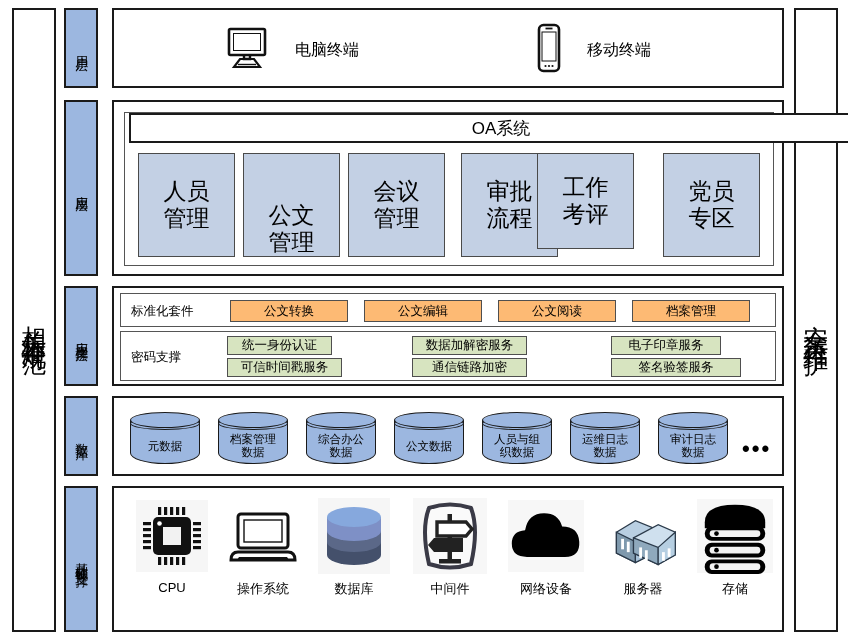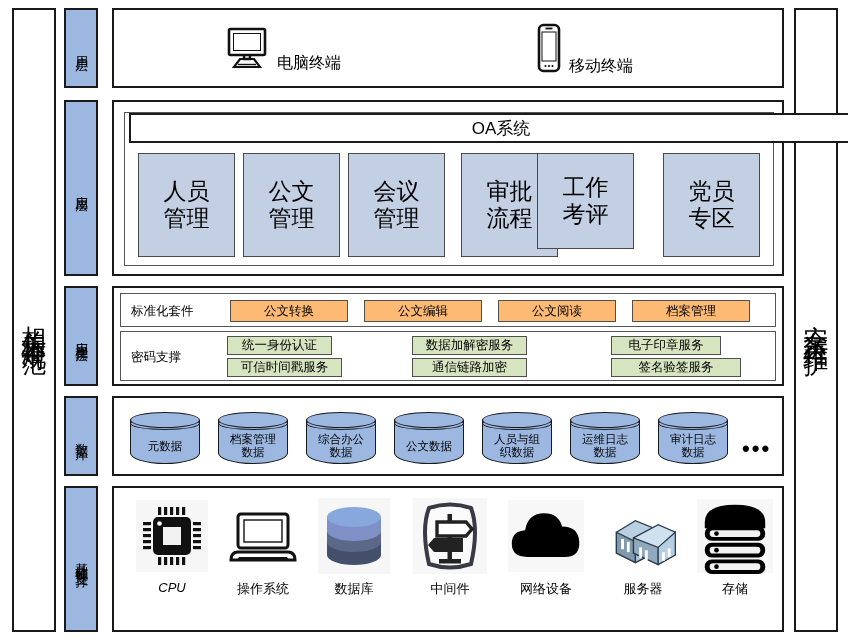--- a/index.html
+++ b/index.html
@@ -15,21 +15,21 @@
         display:flex;align-items:center;justify-content:center;}
   .rail-text{writing-mode:vertical-rl;text-orientation:upright;font-size:25px;letter-spacing:5px;
              line-height:1.05;font-weight:400;}
 
   
   .layer-tag{position:absolute;box-sizing:border-box;border:2px solid #1a1a1a;background:#9cb7e0;
              display:flex;align-items:center;justify-content:center;}
   .layer-tag span{writing-mode:vertical-rl;text-orientation:upright;font-size:13px;letter-spacing:2px;line-height:1.1;}
 
   
-  .term{position:absolute;display:flex;align-items:flex-end;gap:7px;}
+  .term{position:absolute;display:flex;align-items:center;gap:25px;}
   .term .lab{font-size:16px;}
 
   
   .oa-bar{position:absolute;box-sizing:border-box;border:2px solid #1a1a1a;background:#fff;
           display:flex;align-items:center;justify-content:center;font-size:17px;}
   .mod{position:absolute;box-sizing:border-box;border:1px solid #4a4a4a;background:#c3d0e4;
        display:flex;flex-direction:column;align-items:center;justify-content:center;
        font-size:23px;line-height:1.18;}
 
   
@@ -120,21 +120,21 @@
     <div class="box thin" style="left:10px;top:10px;width:650px;height:154px;border-color:#555;">
 
       <div class="oa-bar" style="left:4px;top:0;width:744px;height:30px;">
         <span>OA系统</span>
       </div>
 
       <div class="mod" style="left:13px;top:40px;width:97px;height:104px;">
         <span>人员</span>
         <span>管理</span>
       </div>
-      <div class="mod" style="left:118px;top:40px;width:97px;height:104px;">
+      <div class="mod" style="left:118px;top:40px;width:97px;height:104px;justify-content:flex-end;">
         <span>公文</span>
         <span>管理</span>
       </div>
       <div class="mod" style="left:223px;top:40px;width:97px;height:104px;">
         <span>会议</span>
         <span>管理</span>
       </div>
       <div class="mod" style="left:328px;top:40px;width:97px;height:104px;margin-left:8px;">
         <span>审批</span>
         <span>流程</span>
@@ -243,21 +243,21 @@
         <span>审计日志</span>
         <span>数据</span>
       </div>
     </div>
 
     <div class="dots" style="left:628px;top:40px;">•••</div>
   </div>
 
   <div class="box" style="left:112px;top:486px;width:672px;height:146px;">
 
-    <div class="infra" style="left:10px;top:10px;font-style:italic;">
+    <div class="infra" style="left:10px;top:10px;">
       <span class="glyph">
         <svg width="72" height="72" viewBox="0 0 72 72">
           <rect x="0" y="0" width="72" height="72" fill="#f6f6f6"></rect>
           <rect x="17" y="17" width="38" height="38" rx="5" fill="#111"></rect>
           <rect x="27" y="27" width="18" height="18" fill="#f2f2f2"></rect>
           <circle cx="23.5" cy="23.5" r="2.3" fill="#fff"></circle>
           <g fill="#111">
             <rect x="22" y="7" width="3.2" height="8"></rect>
               <rect x="28" y="7" width="3.2" height="8"></rect>
             <rect x="34" y="7" width="3.2" height="8"></rect>

